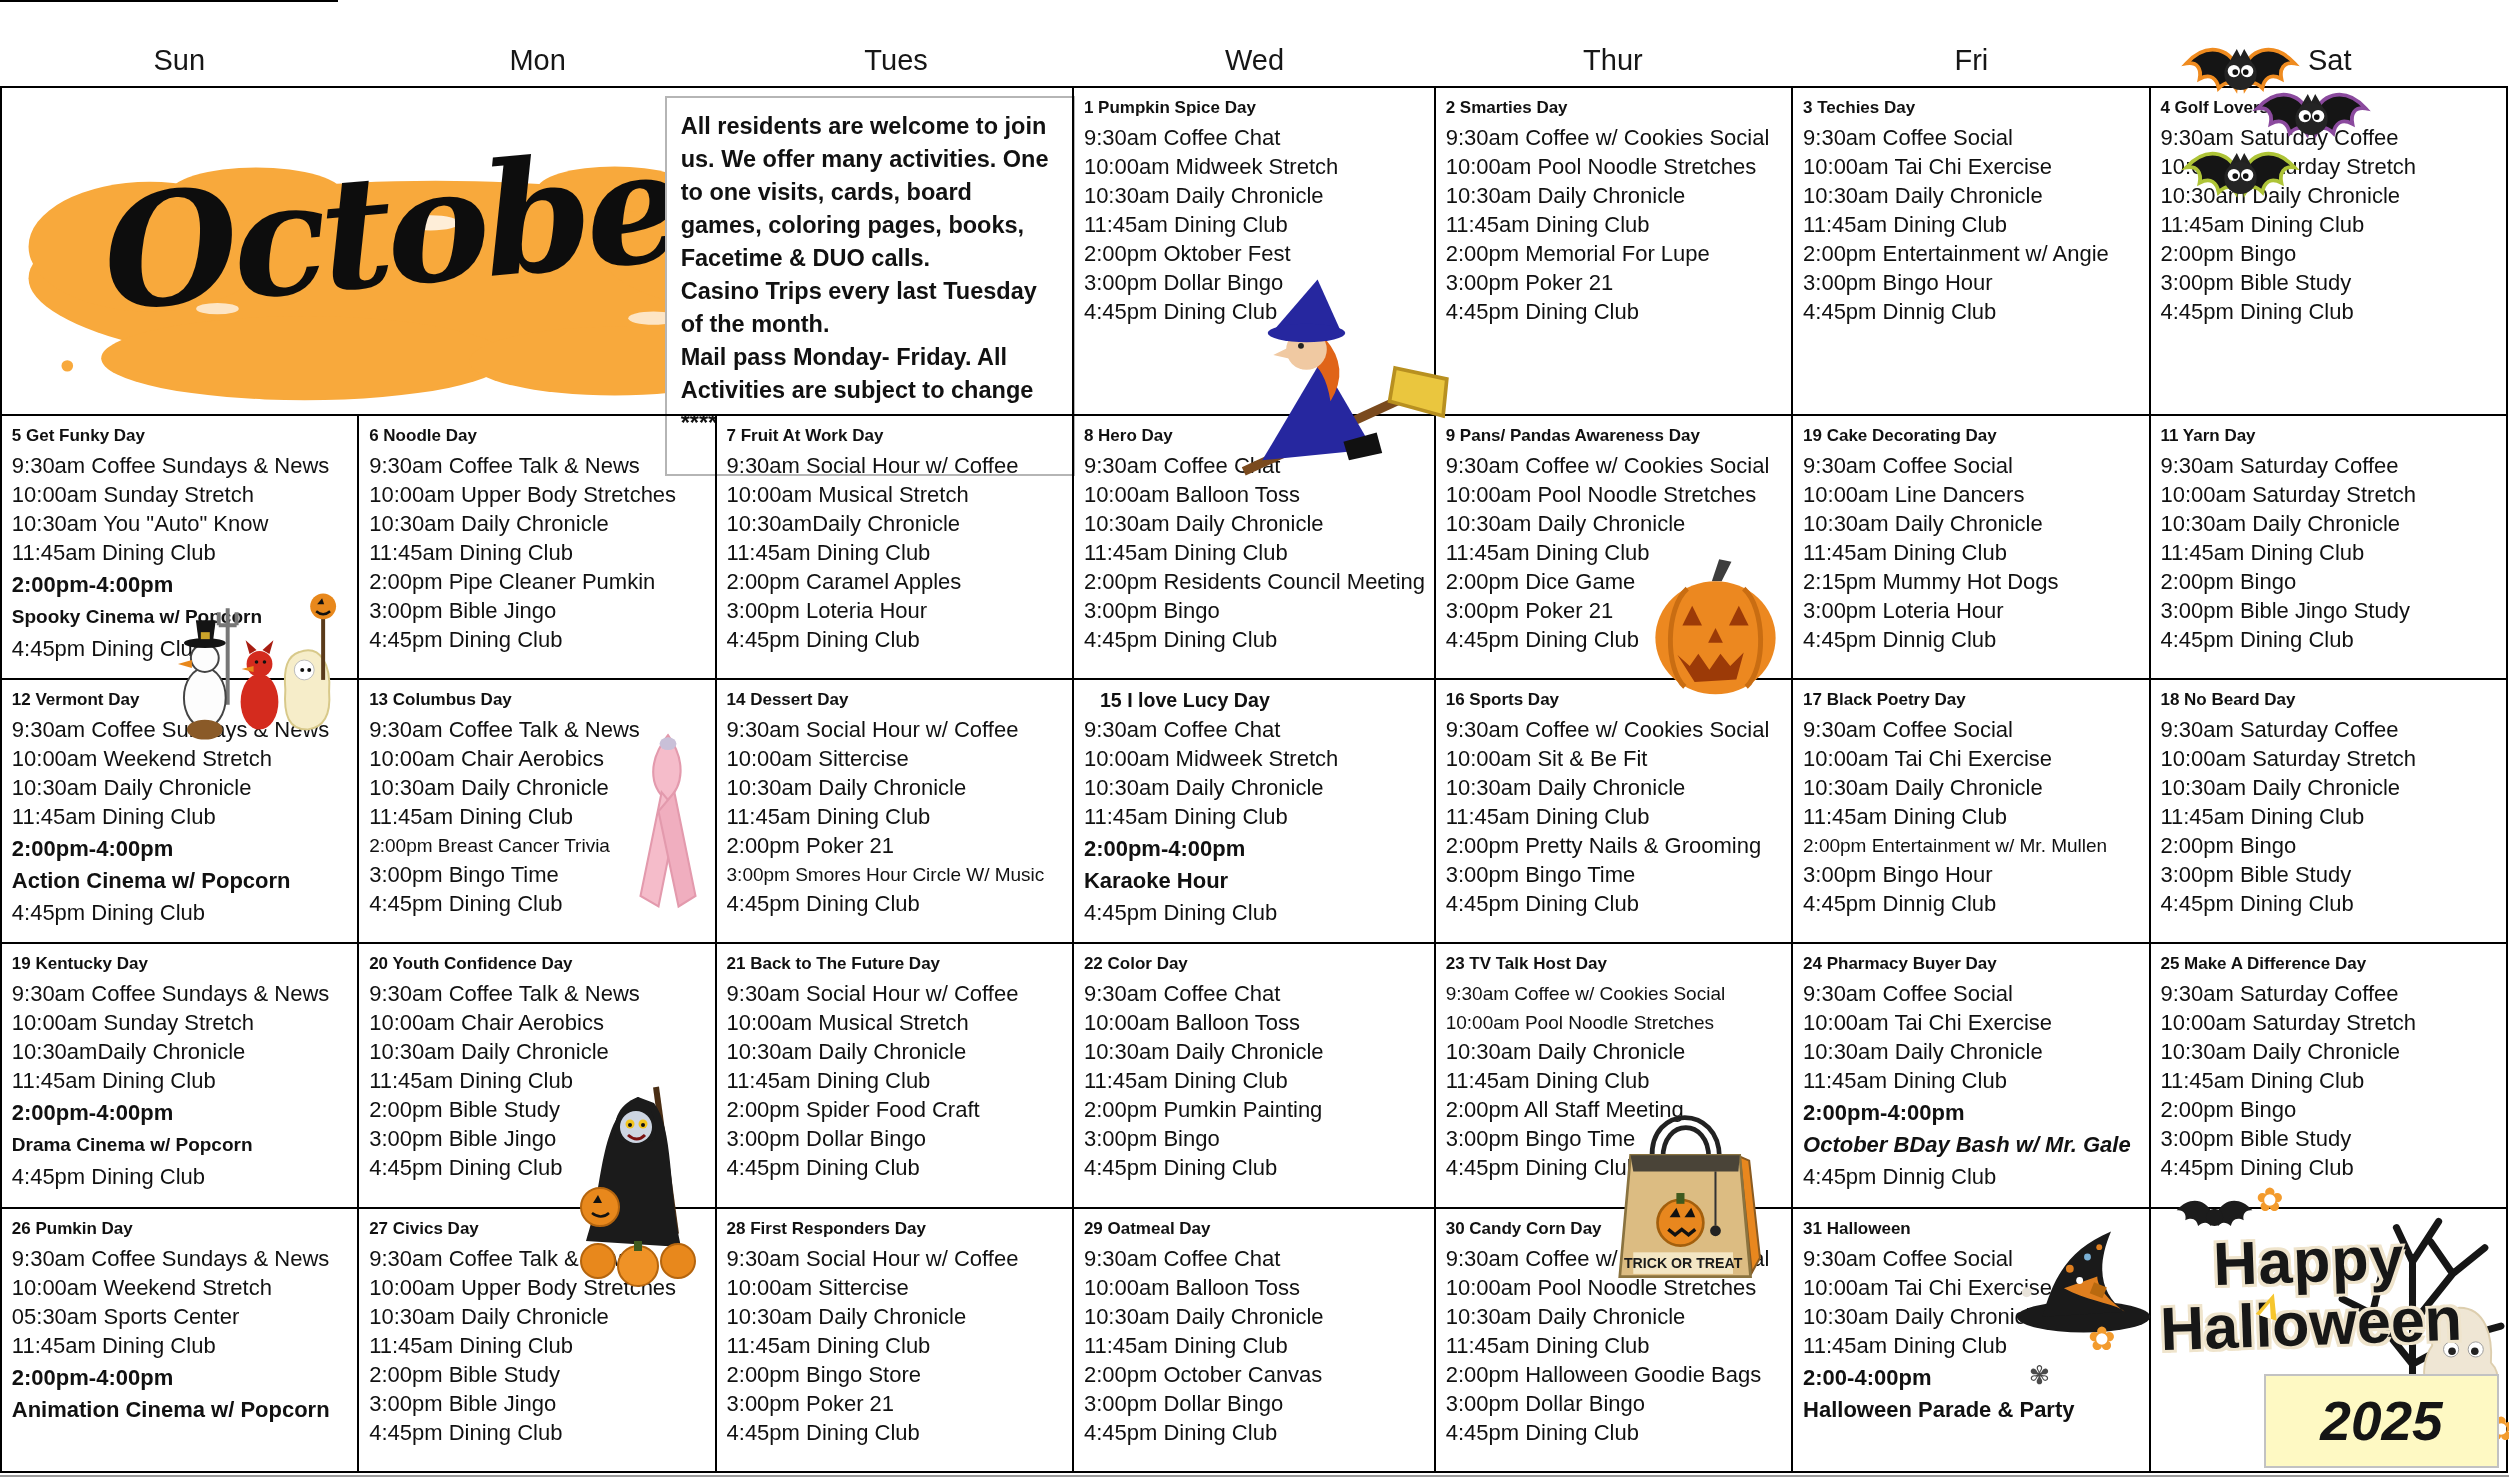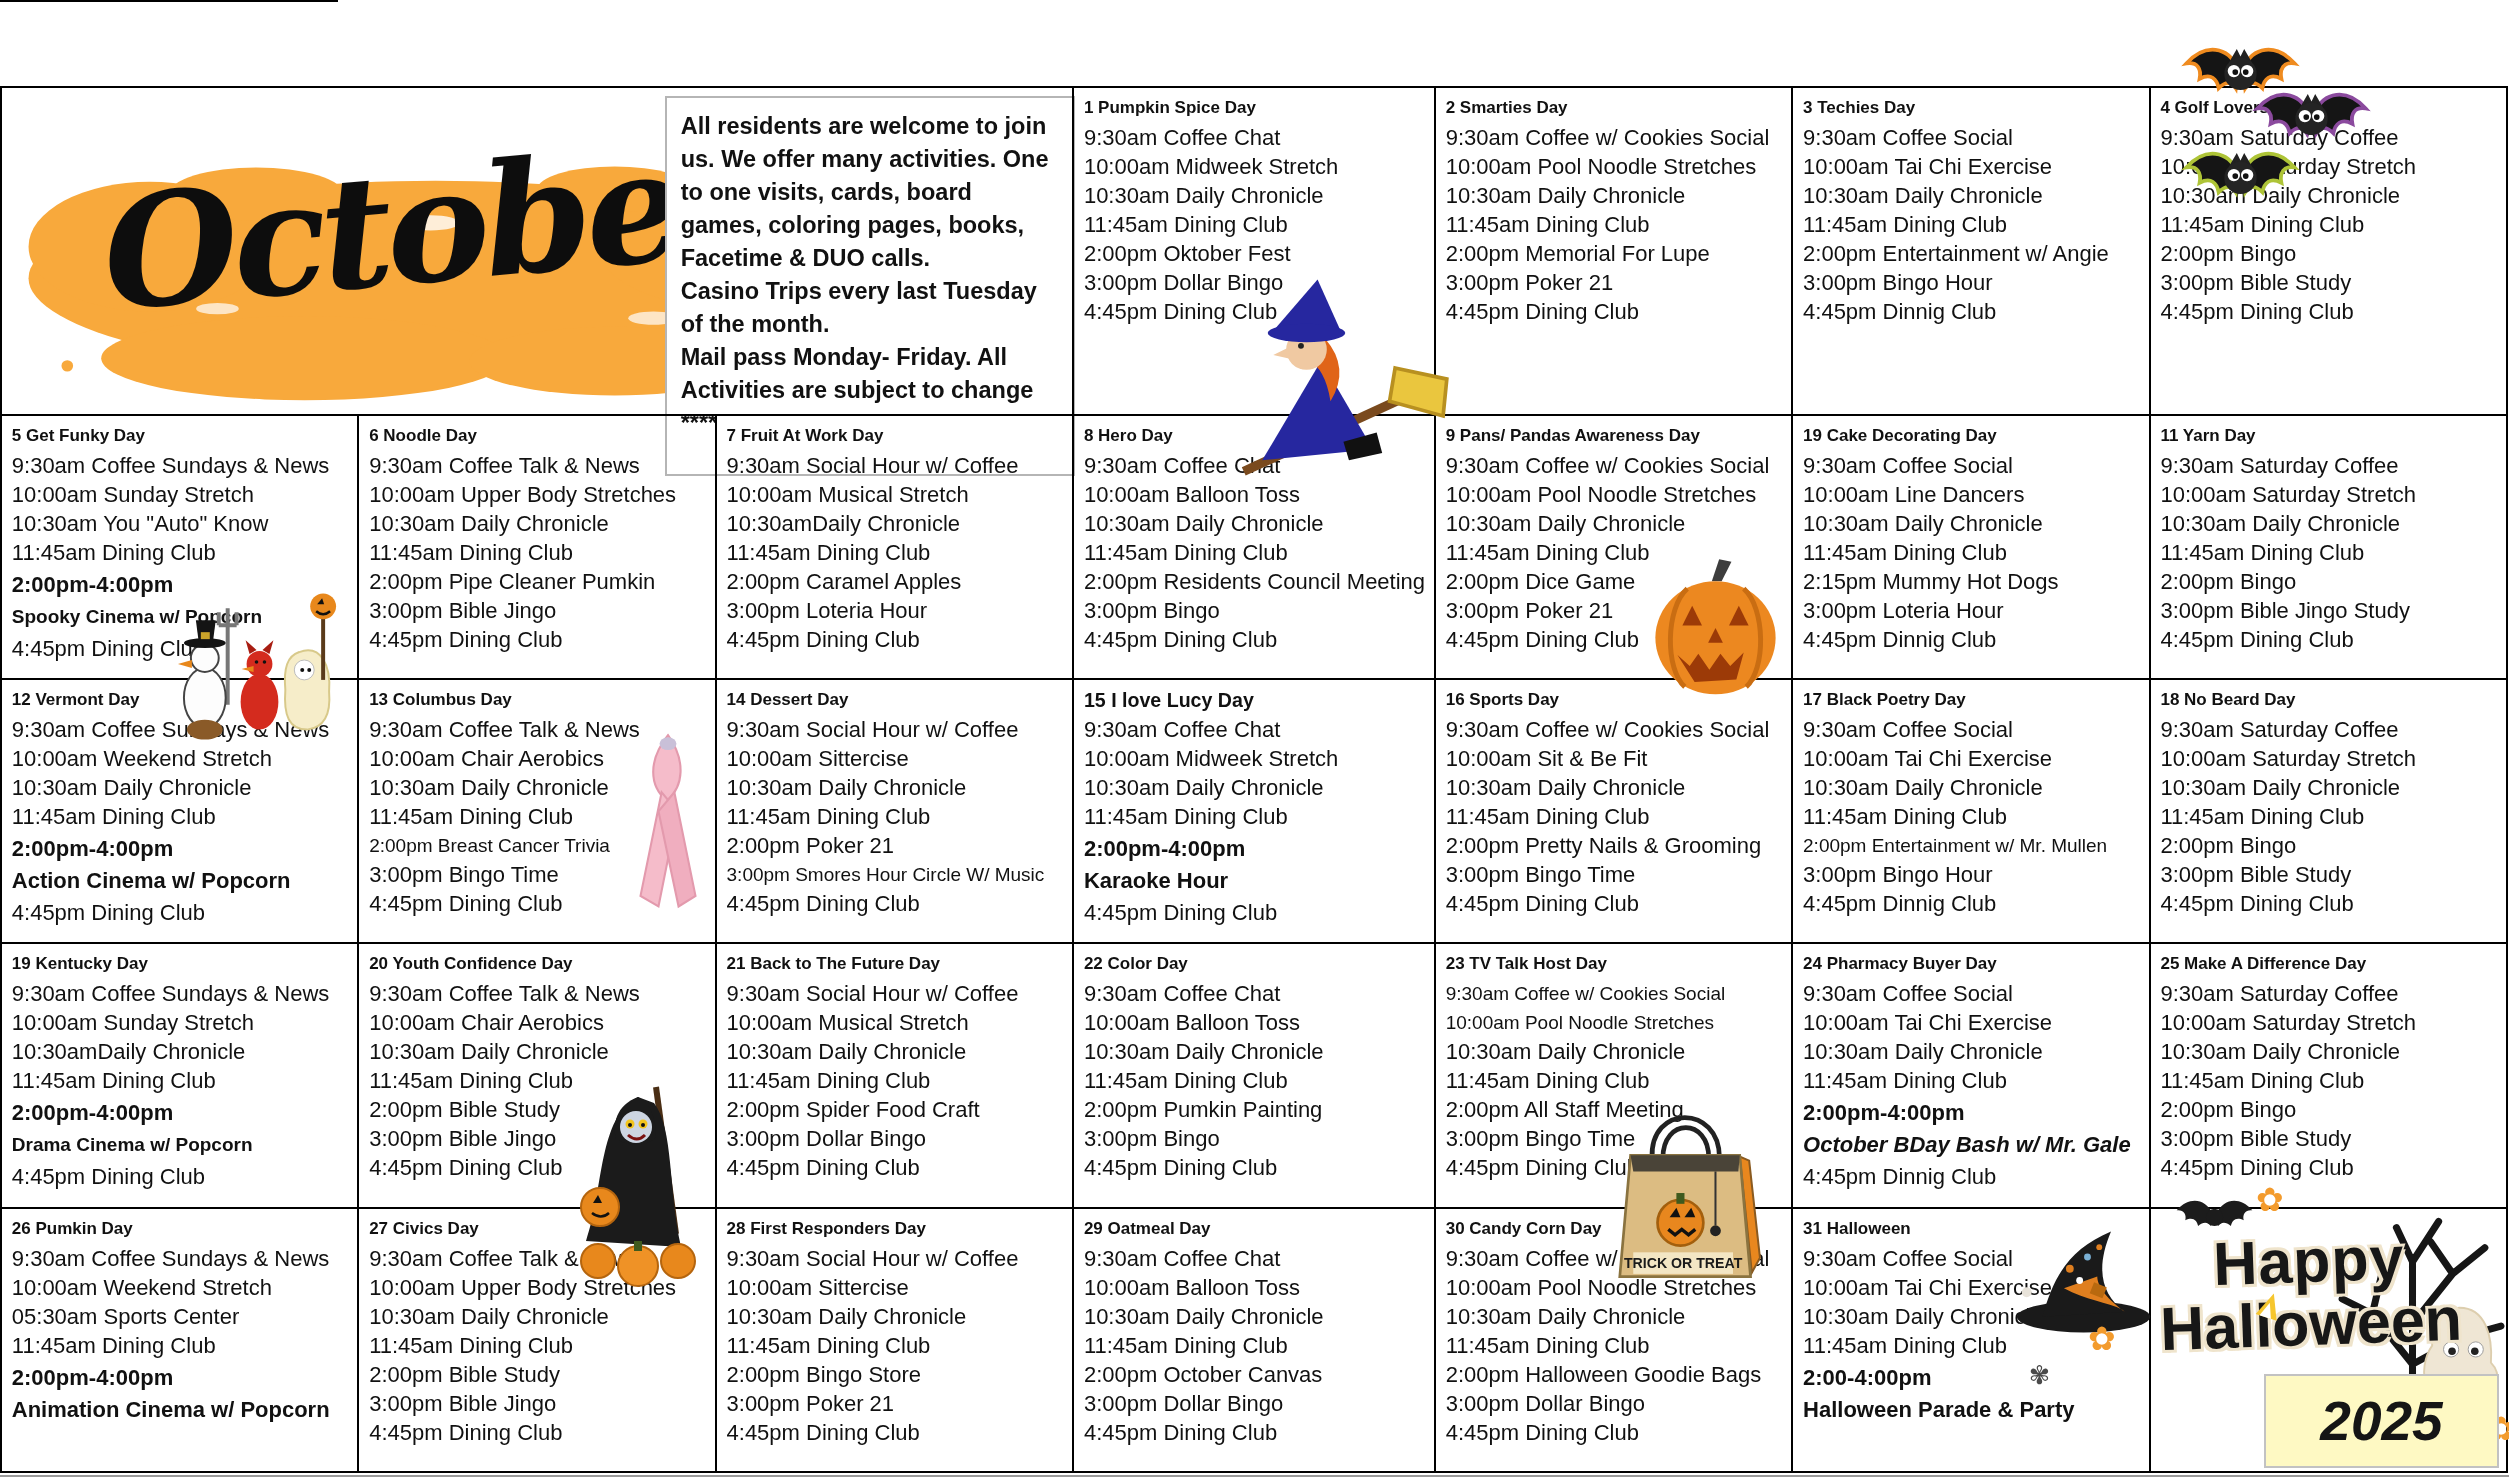--- a/index.html
+++ b/index.html
@@ -11,21 +11,21 @@
               grid-template-columns:repeat(7,1fr);}
   .day-header span{text-align:center;font-size:29px;line-height:43px;color:#161616;}
   
   .grid{position:absolute;top:86px;left:0;width:2506px;display:grid;
         grid-template-columns:repeat(7,1fr);
         grid-template-rows:328px 264px 264px 265px 264px;
         border-right:2.9px solid #000;border-bottom:2.9px solid #000;}
   .cell{position:relative;border-left:2.9px solid #000;border-top:2.9px solid #000;
         box-sizing:border-box;padding:4.9px 8.8px 0 9.8px;overflow:visible;background:transparent;}
   .dtitle{font-size:17px;line-height:30px;font-weight:bold;white-space:nowrap;}
-  .dtitle.small-title{font-size:19.6px;}
+  .dtitle.small-title{font-size:19.6px;margin-left:16px;}
   .item{font-size:22px;line-height:29px;white-space:nowrap;}
   .item.small{font-size:19px;}
   .item.ctr{font-weight:bold;white-space:normal;margin:2.9px 0;}
   .item.ital{font-style:italic;}
   
   .logo-cell{grid-column:1/4;grid-row:1;padding:0;}
   .splash{position:absolute;left:11.8px;top:49px;width:872px;height:267px;}
   .october-script{position:absolute;left:54px;top:47px;width:745px;text-align:center;
       font-family:"DejaVu Serif",serif;font-style:italic;font-weight:bold;font-size:155px;
       letter-spacing:-5.9px;transform:rotate(-5deg);color:#0d0d0d;}
@@ -69,20 +69,29 @@
       font-size:55px;font-weight:bold;font-style:italic;color:#151515;}
   .bottom-rule{position:absolute;left:0;top:1475px;width:2509px;height:2px;background:#9a9a9a;}
 </style>
 </head>
 <body>
 
 <div class="page">
 
   <div class="top-artifact"></div>
 
+  <div class="day-header">
+    <span>Sun</span>
+    <span>Mon</span>
+    <span>Tues</span>
+    <span>Wed</span>
+    <span>Thur</span>
+    <span>Fri</span>
+    <span>Sat</span>
+  </div>
 
   <div class="grid" id="grid">
 
     <div class="cell logo-cell">
       <svg class="splash" viewBox="0 0 900 280" preserveAspectRatio="none">
         <ellipse cx="435" cy="148" rx="420" ry="102" fill="#f8a93c"></ellipse>
         <ellipse cx="140" cy="115" rx="125" ry="68" fill="#f8a93c"></ellipse>
         <ellipse cx="745" cy="118" rx="140" ry="62" fill="#f8a93c"></ellipse>
         <ellipse cx="300" cy="232" rx="210" ry="44" fill="#f8a93c"></ellipse>
         <ellipse cx="620" cy="235" rx="150" ry="36" fill="#f8a93c"></ellipse>

